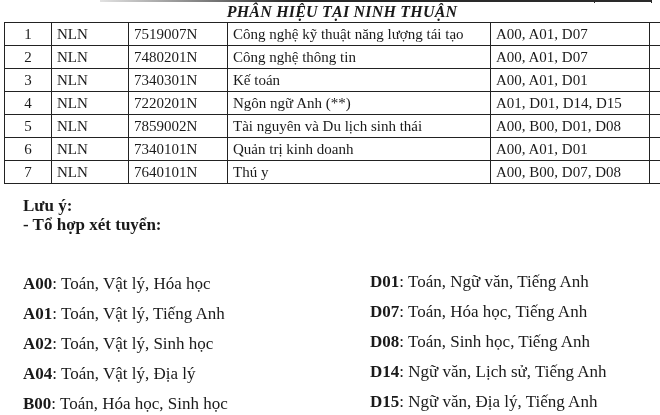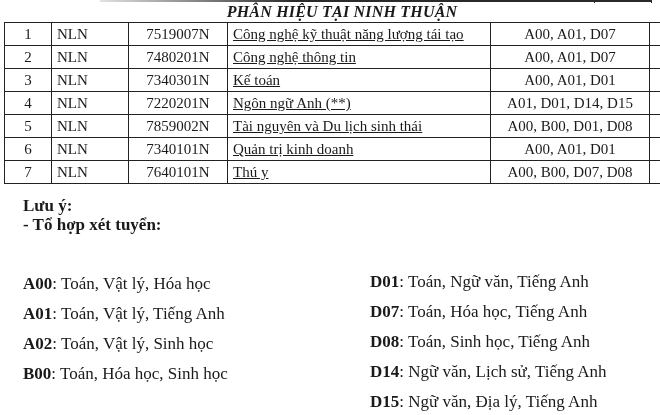--- a/index.html
+++ b/index.html
@@ -63,23 +63,23 @@
   table.admissions td {
     border: 1px solid #222;
     height: 22px;
     padding: 0 5px;
     line-height: 22px;
     white-space: nowrap;
     overflow: hidden;
   }
   td.c-stt { width: 36px; text-align: center; }
   td.c-school { width: 66px; }
-  td.c-code { width: 88px; text-align: center; }
-  td.c-major { width: 252px; text-align: left; text-decoration: underline; }
-  td.c-combo { width: 148px; text-align: center; }
+  td.c-code { width: 88px; text-align: left; }
+  td.c-major { width: 252px; text-align: left; }
+  td.c-combo { width: 148px; }
   td.c-score { width: 58px; text-align: right; padding-right: 8px !important; }
 
   .notes-title {
     position: absolute;
     top: 196px;
     left: 23px;
     font-weight: bold;
     font-size: 17px;
   }
   .notes-colon {
@@ -176,20 +176,21 @@
 </table>
 
 <div class="notes-title"><span>Lưu ý</span><span class="notes-colon">:</span></div>
 
 <div class="notes-sub">- Tổ hợp xét tuyển:</div>
 
 <div class="combo-col left">
   <div class="combo-item"><span class="combo-code">A00</span><span>: Toán, Vật lý, Hóa học</span></div>
   <div class="combo-item"><span class="combo-code">A01</span><span>: Toán, Vật lý, Tiếng Anh</span></div>
   <div class="combo-item"><span class="combo-code">A02</span><span>: Toán, Vật lý, Sinh học</span></div>
+  <div class="combo-item"><span class="combo-code">A04</span><span>: Toán, Vật lý, Địa lý</span></div>
   <div class="combo-item"><span class="combo-code">B00</span><span>: Toán, Hóa học, Sinh học</span></div>
 </div>
 
 <div class="combo-col right">
   <div class="combo-item"><span class="combo-code">D01</span><span>: Toán, Ngữ văn, Tiếng Anh</span></div>
   <div class="combo-item"><span class="combo-code">D07</span><span>: Toán, Hóa học, Tiếng Anh</span></div>
   <div class="combo-item"><span class="combo-code">D08</span><span>: Toán, Sinh học, Tiếng Anh</span></div>
   <div class="combo-item"><span class="combo-code">D14</span><span>: Ngữ văn, Lịch sử, Tiếng Anh</span></div>
   <div class="combo-item"><span class="combo-code">D15</span><span>: Ngữ văn, Địa lý, Tiếng Anh</span></div>
 </div>

